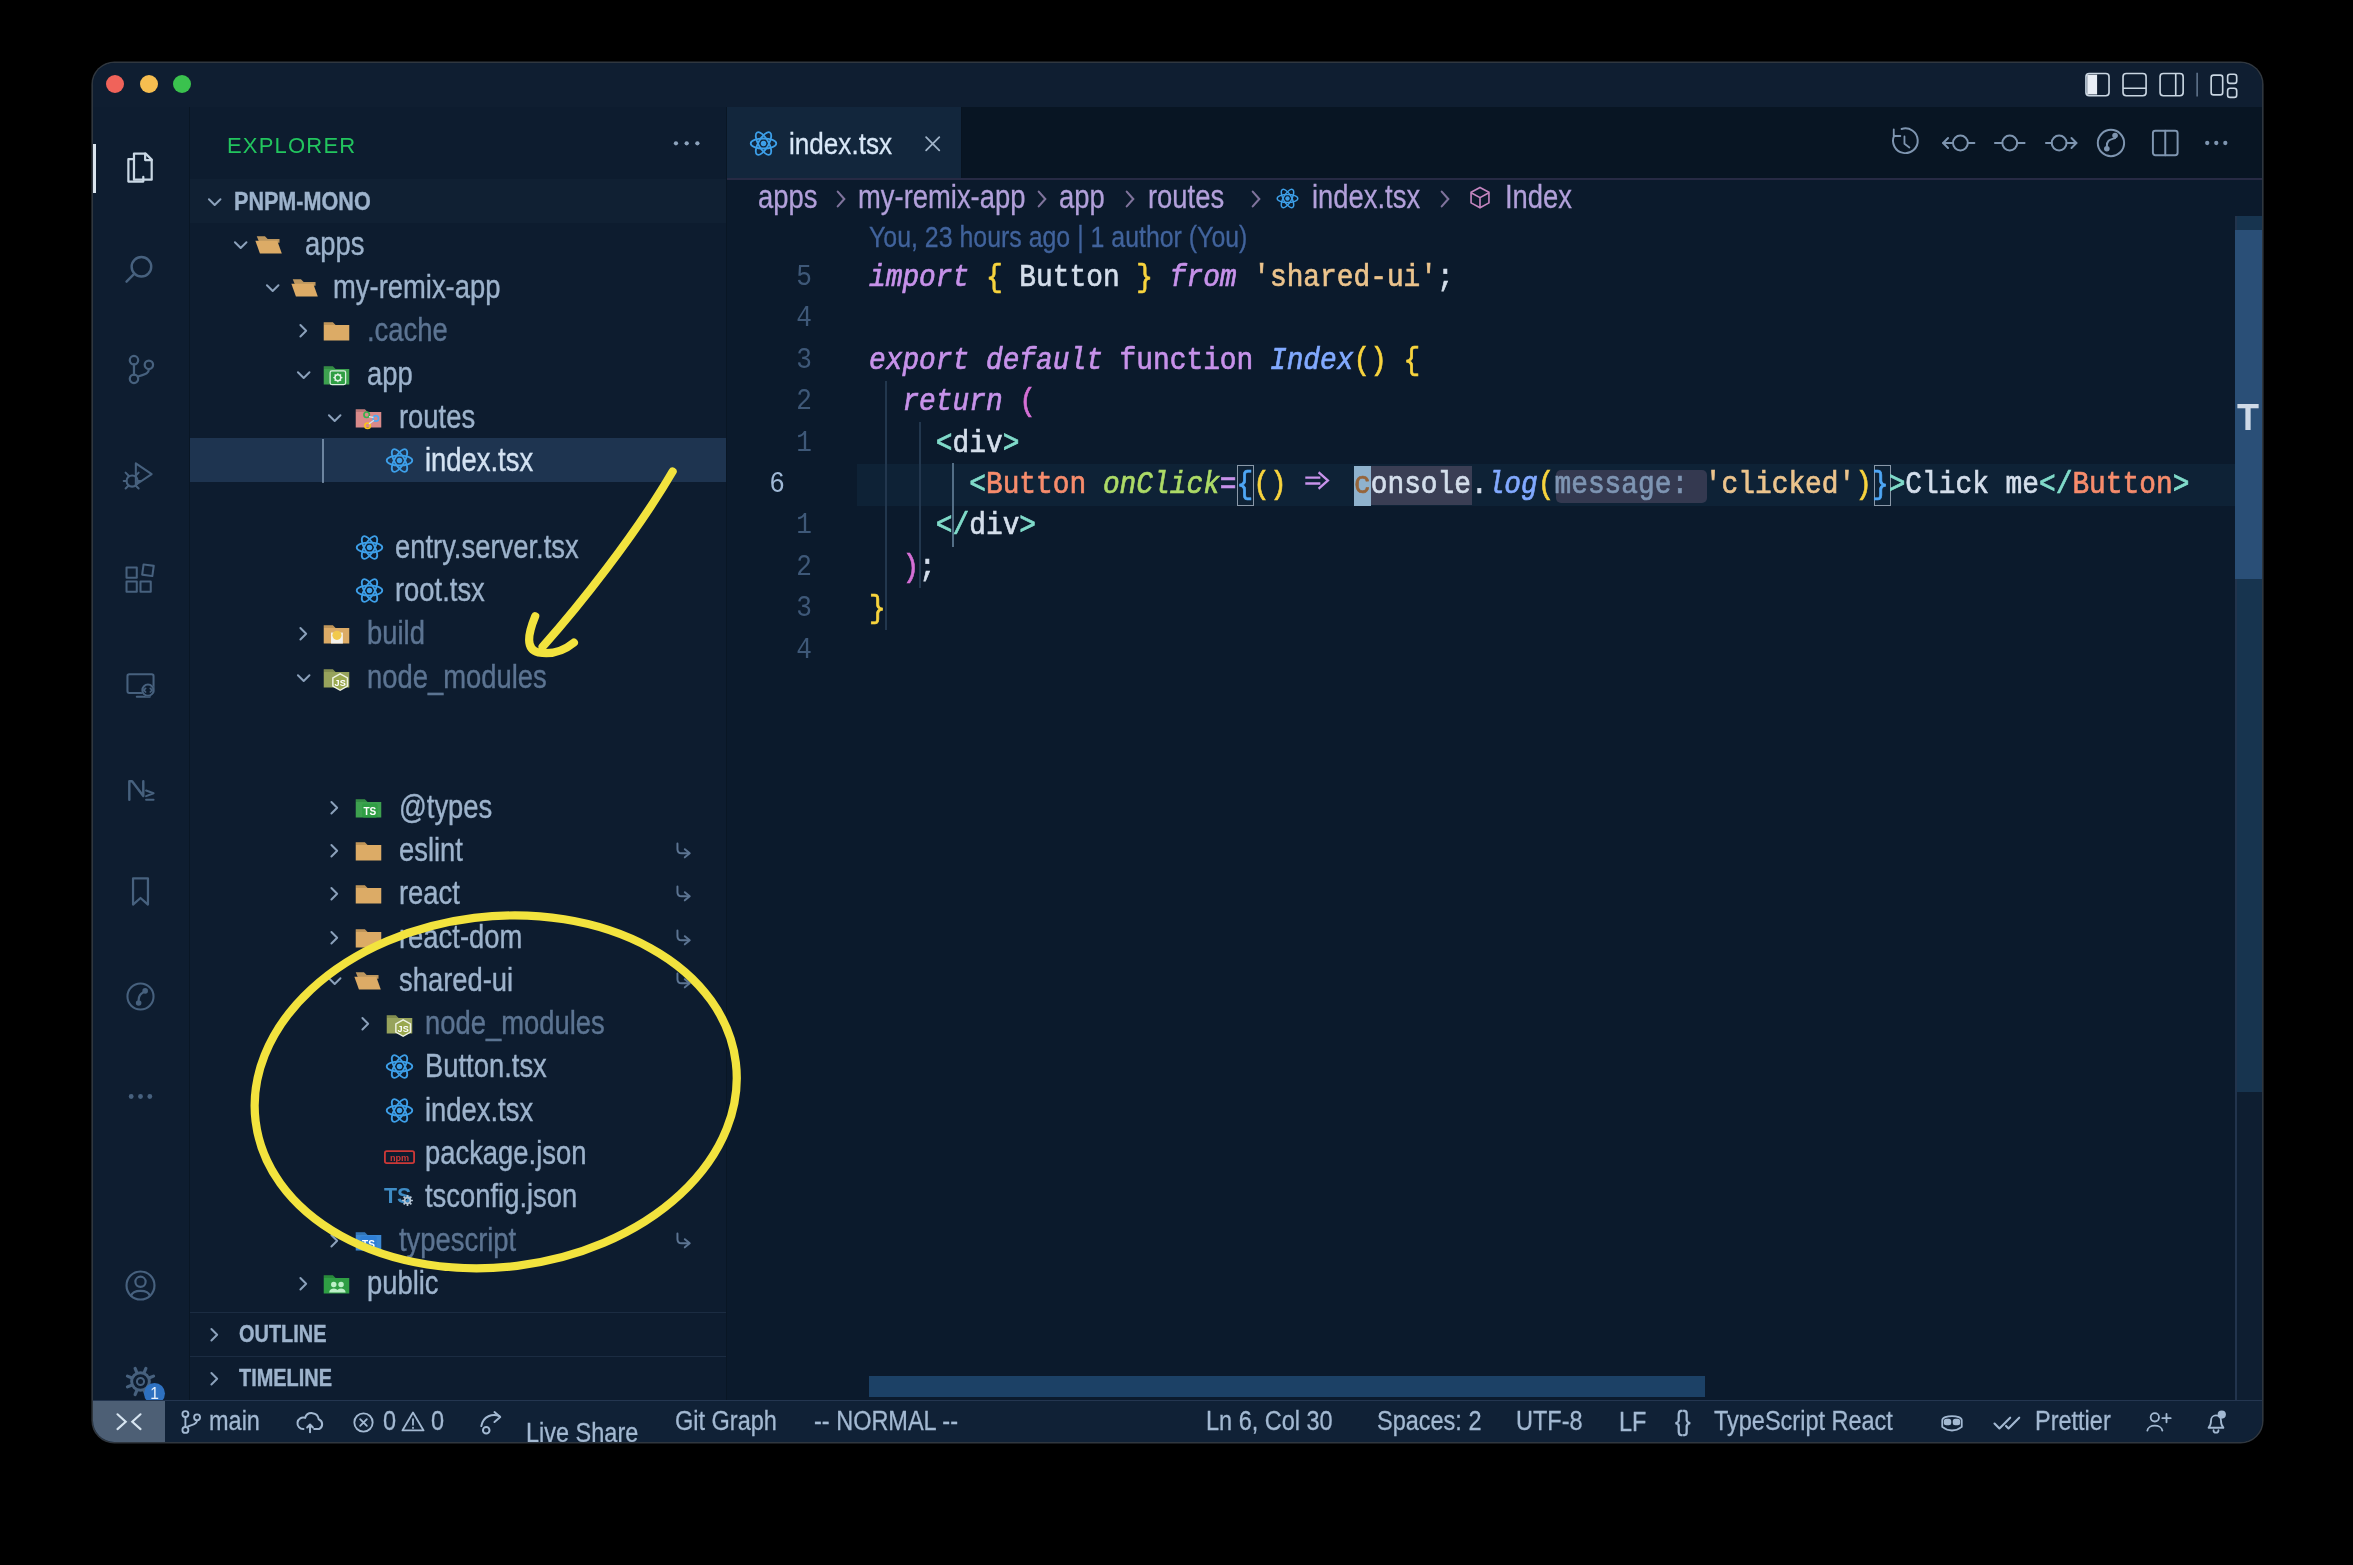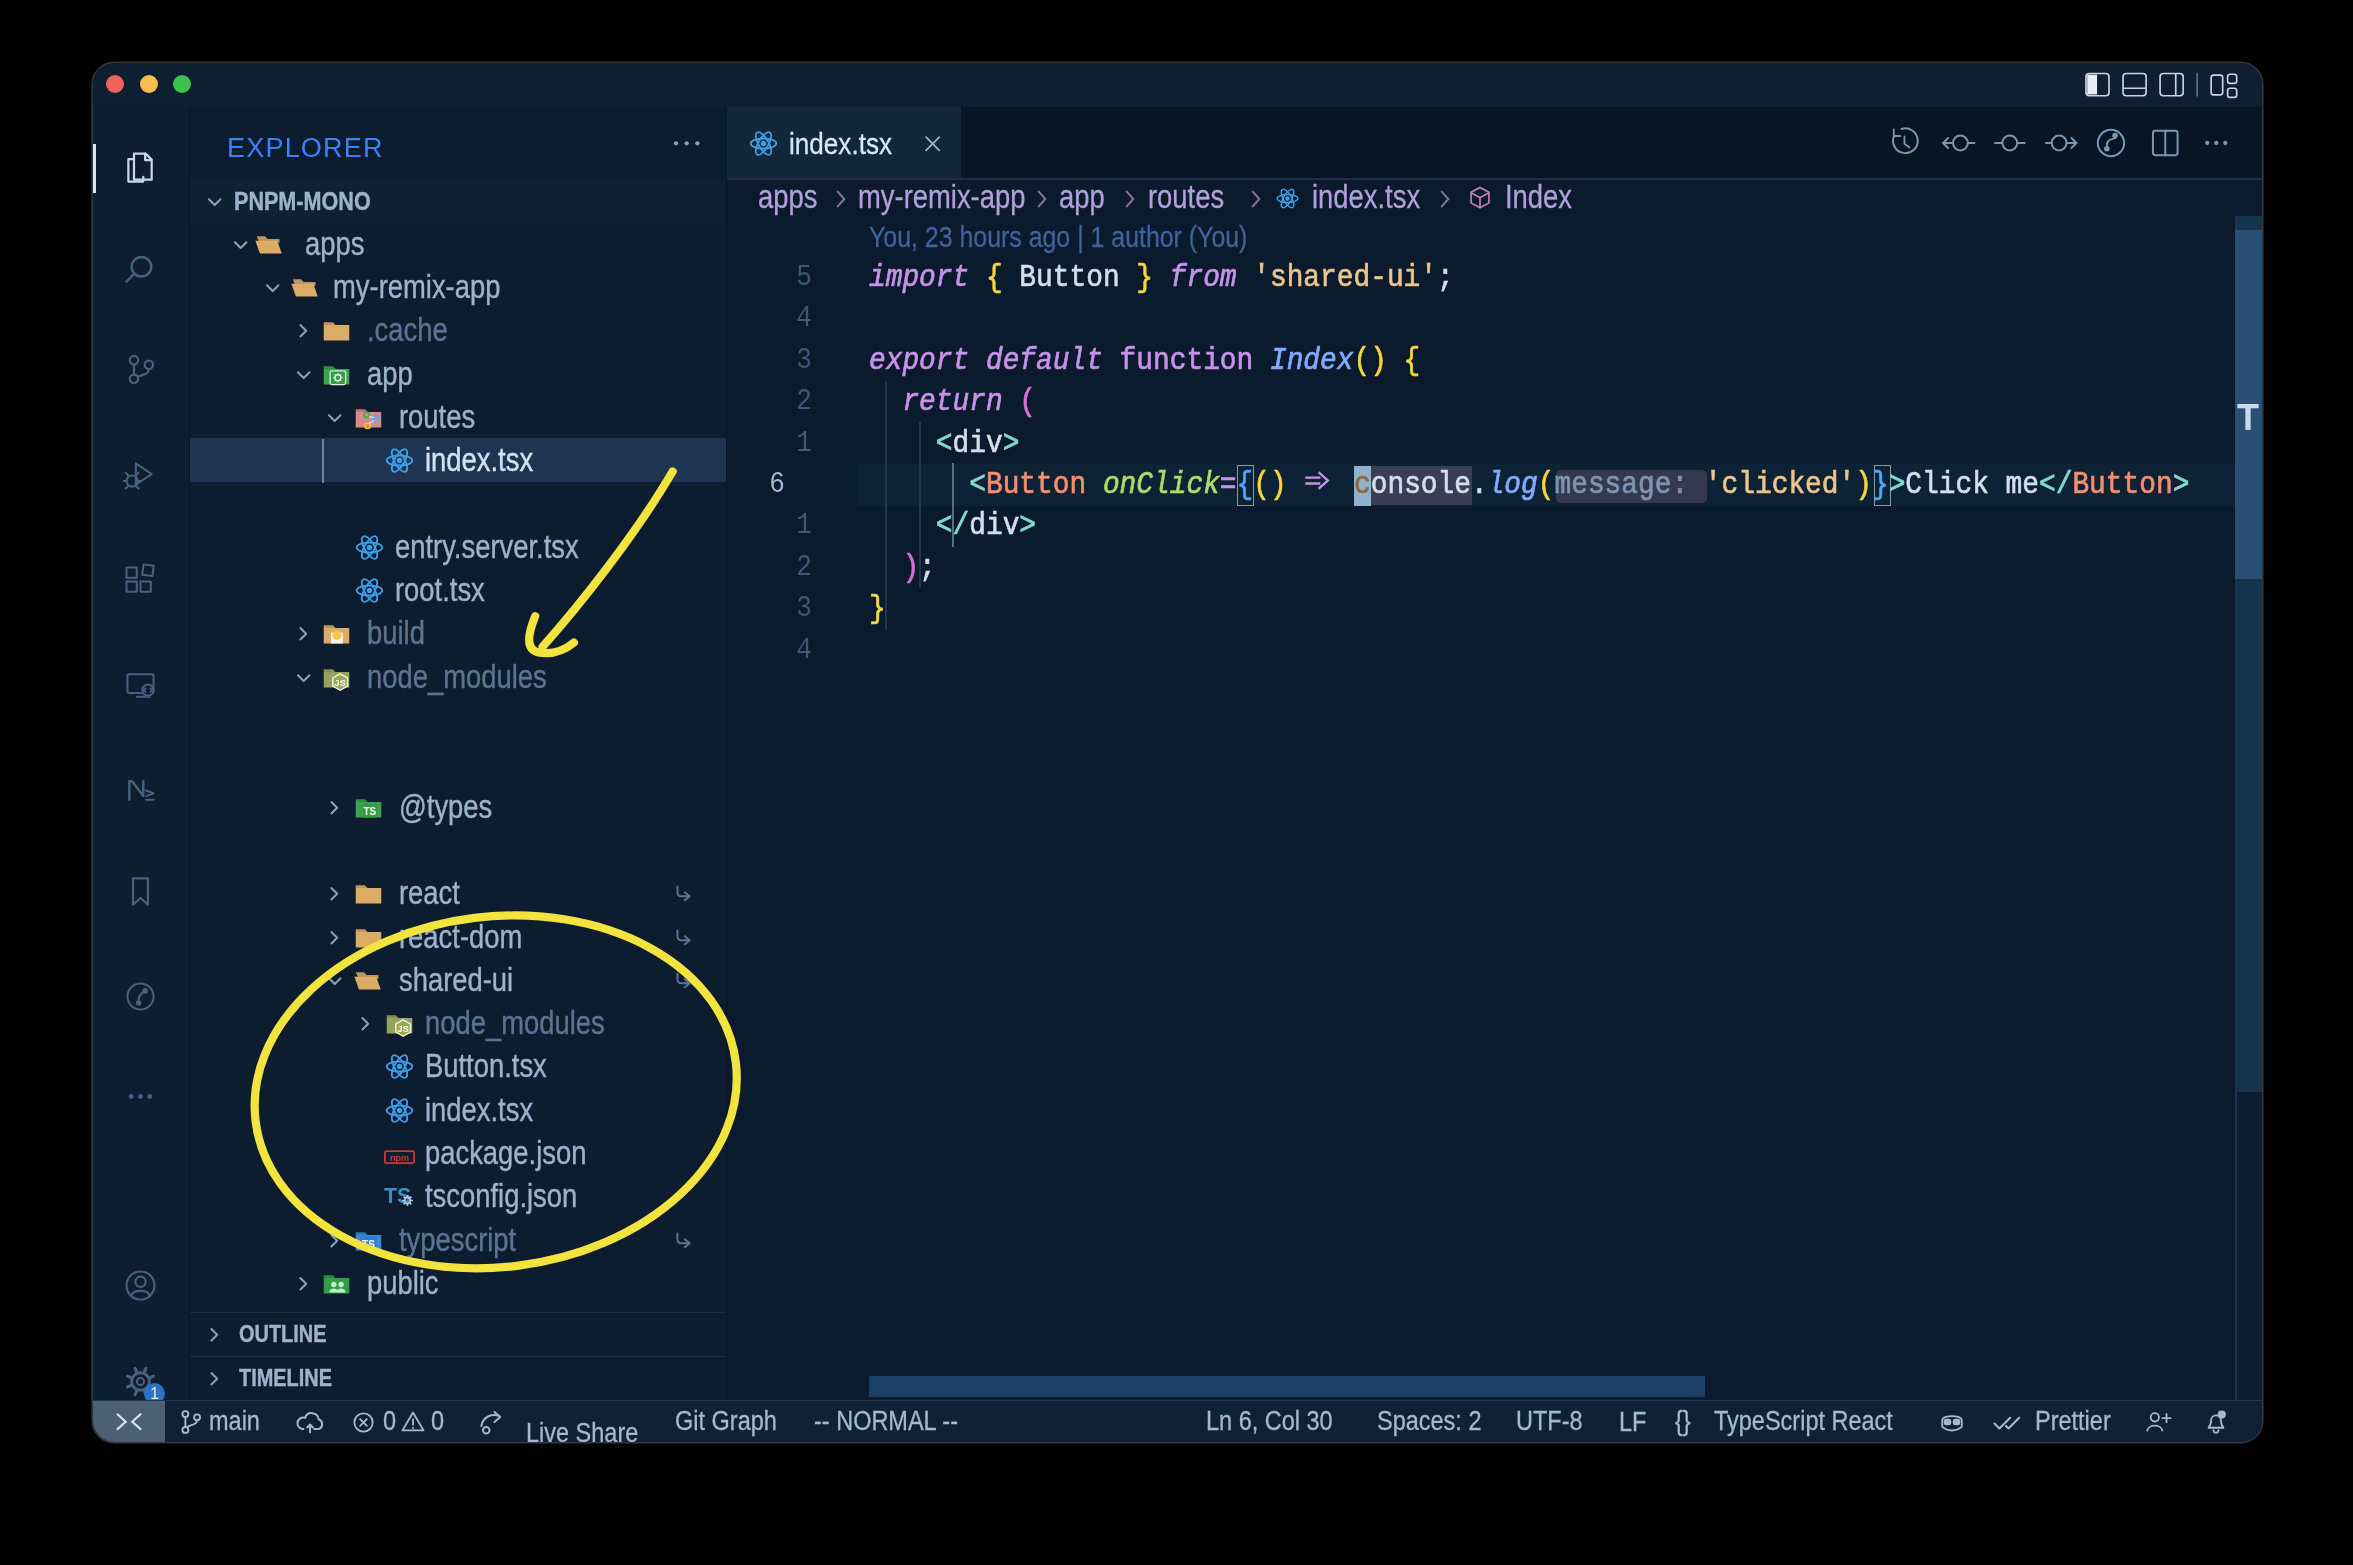--- a/index.html
+++ b/index.html
@@ -139,21 +139,21 @@
       <div class="abs" style="left:27px;top:1254px;width:41px;height:41px">
         <svg width="41" height="41" viewBox="0 0 44 44" fill="none" stroke="#47617e" stroke-width="2.2" stroke-linecap="round" stroke-linejoin="round">
           <circle cx="22" cy="22" r="9.5" stroke-width="3.2"></circle>
           <circle cx="22" cy="22" r="3.8" stroke-width="2.2"></circle>
           <path d="M31.7 26.0 L36.0 27.8 M26.0 31.7 L27.8 36.0 M18.0 31.7 L16.2 36.0 M12.3 26.0 L8.0 27.8 M12.3 18.0 L8.0 16.2 M18.0 12.3 L16.2 8.0 M26.0 12.3 L27.8 8.0 M31.7 18.0 L36.0 16.2" stroke-width="3.4"></path>
         </svg>
       </div>
       <div class="abs" style="left:51px;top:1276px;width:21.4px;height:21.4px;border-radius:50%;background:#2e71c0;color:#e8f1fa;font-size:15.6px;text-align:center;line-height:21.4px">1</div>
     </div>
     <div id="sidebar">
-      <div class="abs" style="left:37px;top:25.5px;font-size:27px;letter-spacing:1.2px;color:#3b82f6">EXPLORER</div>
+      <div class="abs" style="left:37px;top:25.5px;font-size:22px;letter-spacing:1.2px;color:#22c55e">EXPLORER</div>
       <div class="abs" style="left:481px;top:33px;width:33px;height:6.6px">
         <svg width="33" height="6.6" viewBox="0 0 40 8">
           <circle cx="6" cy="4" r="2.6" fill="#8da3bd"></circle>
           <circle cx="19" cy="4" r="2.6" fill="#8da3bd"></circle>
           <circle cx="32" cy="4" r="2.6" fill="#8da3bd"></circle>
         </svg>
       </div>
       <div class="row" style="top:72px;background:#102033;">
         <svg class="chev" style="left:14px" viewBox="0 0 26 26" fill="none" stroke="#8ba1bb" stroke-width="2.4" stroke-linecap="round" stroke-linejoin="round">
           <path d="M6 10 l7 7 l7 -7"></path>
@@ -272,20 +272,34 @@
         <svg class="chev" style="left:134px" viewBox="0 0 26 26" fill="none" stroke="#8ba1bb" stroke-width="2.4" stroke-linecap="round" stroke-linejoin="round">
           <path d="M9 6 l7 7 l-7 7"></path>
         </svg>
         <svg class="ticon" style="left:163px" viewBox="0 0 34 34">
           <path d="M3 8 h10 l3 3 h15 v17 h-28 z" fill="#3da14f"></path>
           <path d="M3 8 h10 l3 3 h-13 z" fill="#00000022"></path>
           <rect x="10" y="13" width="17" height="15" rx="2" fill="#2f9e44"></rect>
           <text x="18.5" y="25" font-size="11" font-weight="700" fill="#fff" text-anchor="middle" font-family="Liberation Sans">TS</text>
         </svg>
         <div class="abs" style="left:209px;top:0;height:44px;line-height:44px"><span class="tlbl" style="color:#9db3cc;font-size:33px">@types</span></div>
+      </div>
+      <div class="row" style="top:721px;">
+        <svg class="chev" style="left:134px" viewBox="0 0 26 26" fill="none" stroke="#8ba1bb" stroke-width="2.4" stroke-linecap="round" stroke-linejoin="round">
+          <path d="M9 6 l7 7 l-7 7"></path>
+        </svg>
+        <svg class="ticon" style="left:163px" viewBox="0 0 34 34">
+          <path d="M3 8 h10 l3 3 h15 v17 h-28 z" fill="#dcab66"></path>
+          <path d="M3 8 h10 l3 3 h-13 z" fill="#00000022"></path>
+        </svg>
+        <div class="abs" style="left:209px;top:0;height:44px;line-height:44px"><span class="tlbl" style="color:#9db3cc;font-size:33px">eslint</span></div>
+        <svg style="position:absolute;left:484px;top:13px" width="20" height="18" viewBox="0 0 24 22" fill="none" stroke="#5c7492" stroke-width="2.4" stroke-linecap="round" stroke-linejoin="round">
+          <path d="M4 3 v7 c0 3 2 5 5 5 h9"></path>
+          <path d="M13 10 l6 5 l-6 5"></path>
+        </svg>
       </div>
       <div class="row" style="top:764px;">
         <svg class="chev" style="left:134px" viewBox="0 0 26 26" fill="none" stroke="#8ba1bb" stroke-width="2.4" stroke-linecap="round" stroke-linejoin="round">
           <path d="M9 6 l7 7 l-7 7"></path>
         </svg>
         <svg class="ticon" style="left:163px" viewBox="0 0 34 34">
           <path d="M3 8 h10 l3 3 h15 v17 h-28 z" fill="#dcab66"></path>
           <path d="M3 8 h10 l3 3 h-13 z" fill="#00000022"></path>
         </svg>
         <div class="abs" style="left:209px;top:0;height:44px;line-height:44px"><span class="tlbl" style="color:#9db3cc;font-size:33px">react</span></div>

